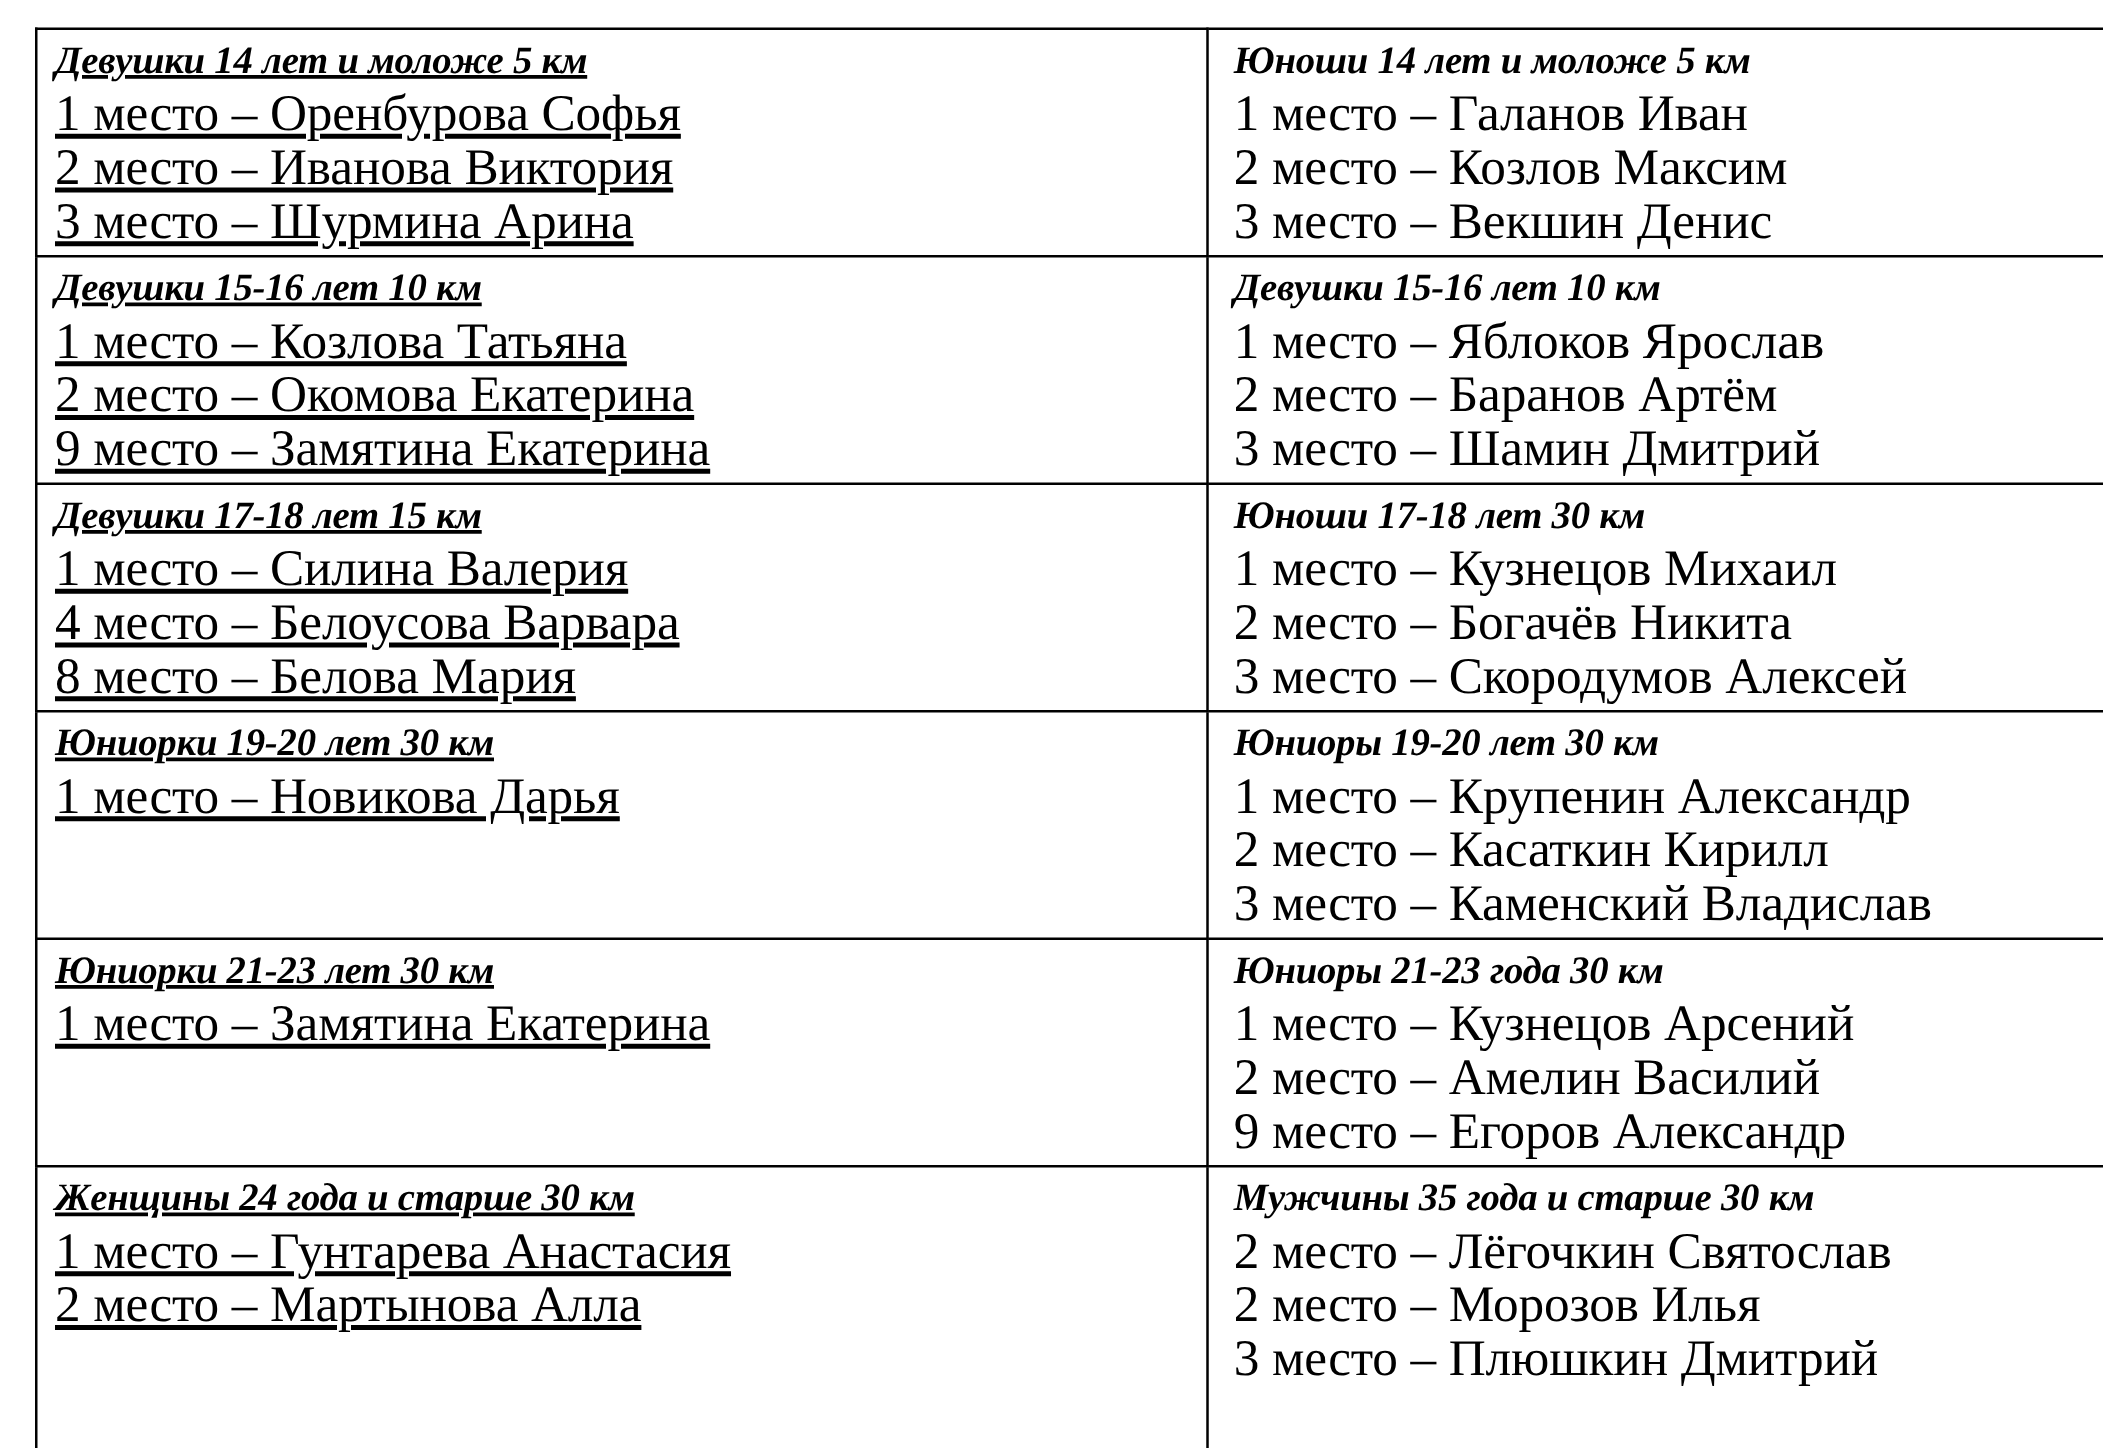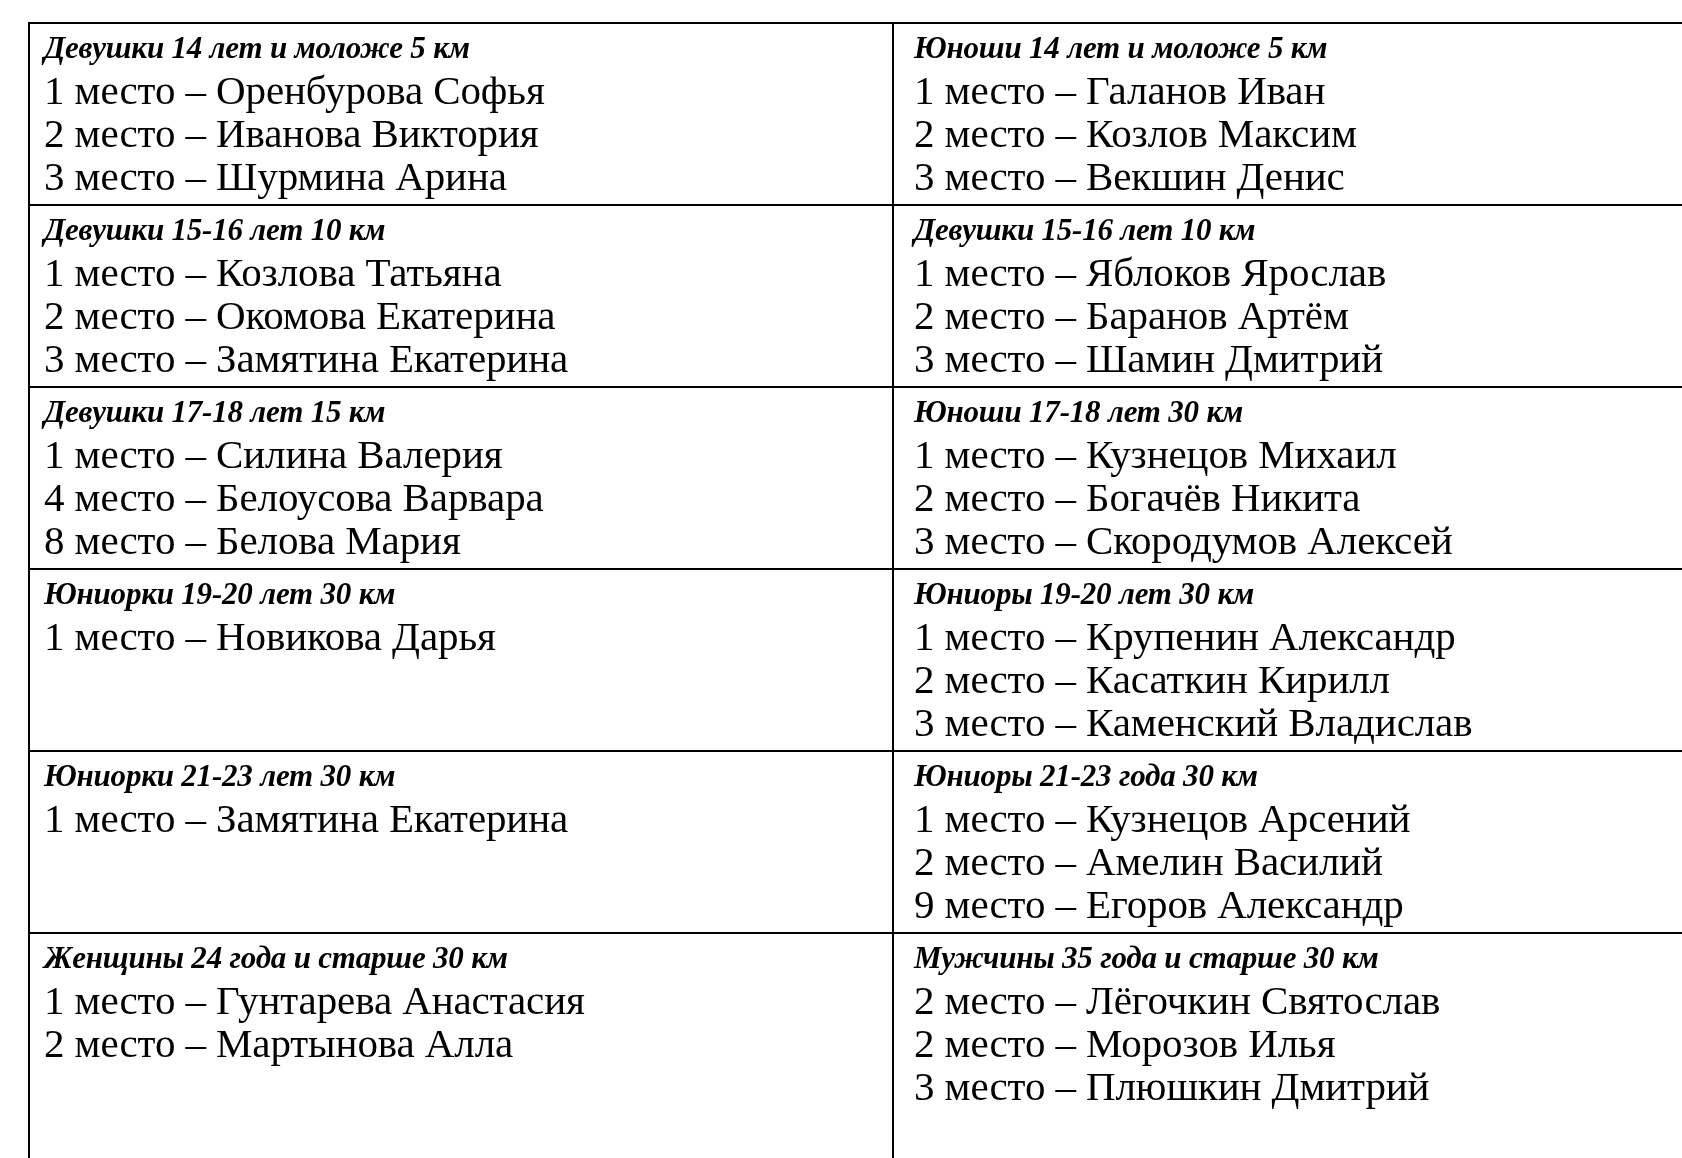--- a/index.html
+++ b/index.html
@@ -25,21 +25,21 @@
     table-layout: fixed;
   }
 
   #results-table td {
     border: 2px solid #000000;
     vertical-align: top;
     padding: 2px 0 6px 0;
     background: #ffffff;
   }
 
-  .col-left  { width: 864px; }
+  .col-left  { width: 937px; text-decoration: underline; }
   .col-right { width: 826px; }
 
   .cell-inner {
     padding-left: 14px;
     padding-right: 8px;
   }
   .col-right .cell-inner {
     padding-left: 20px;
   }
 
@@ -91,21 +91,21 @@
             <div class="place-line">3 место – Векшин Денис</div>
           </div>
         </td>
       </tr>
       <tr>
         <td class="col-left">
           <div class="cell-inner">
             <div class="category-title">Девушки 15-16 лет 10 км</div>
             <div class="place-line">1 место – Козлова Татьяна</div>
             <div class="place-line">2 место – Окомова Екатерина</div>
-            <div class="place-line">3 место – Замятина Екатерина</div>
+            <div class="place-line">9 место – Замятина Екатерина</div>
           </div>
         </td>
         <td class="col-right">
           <div class="cell-inner">
             <div class="category-title">Девушки 15-16 лет 10 км</div>
             <div class="place-line">1 место – Яблоков Ярослав</div>
             <div class="place-line">2 место – Баранов Артём</div>
             <div class="place-line">3 место – Шамин Дмитрий</div>
           </div>
         </td>

